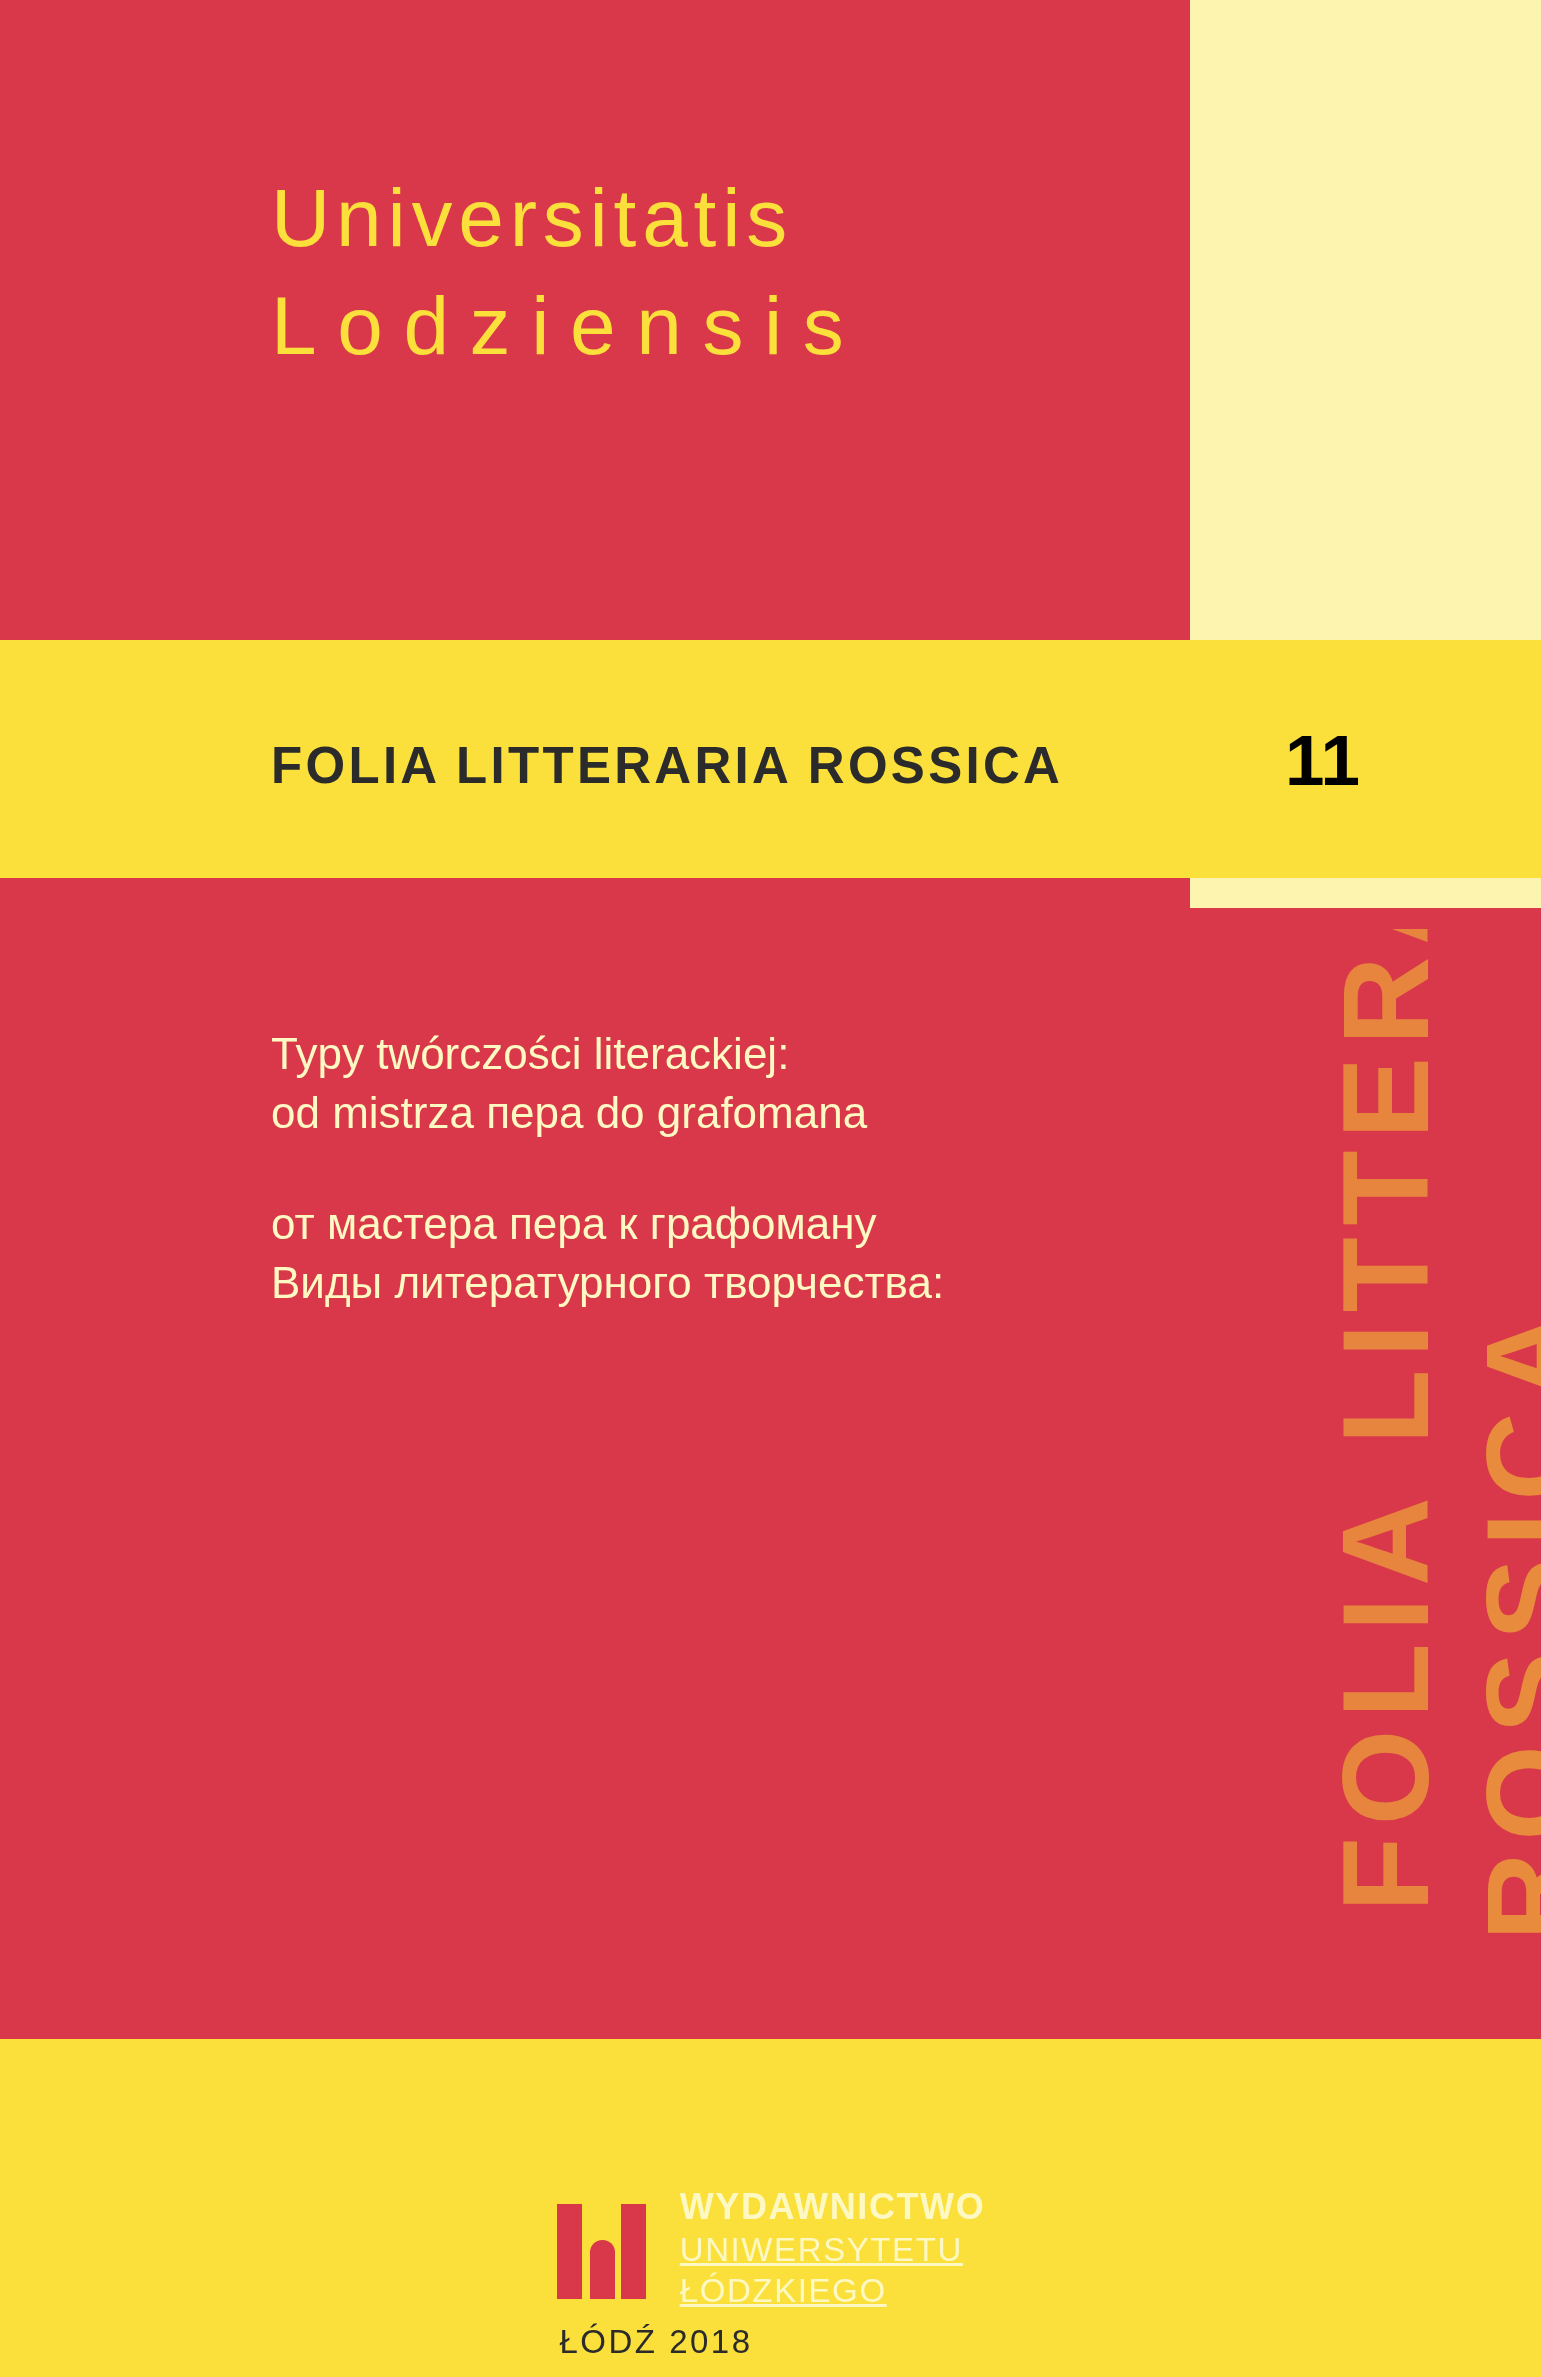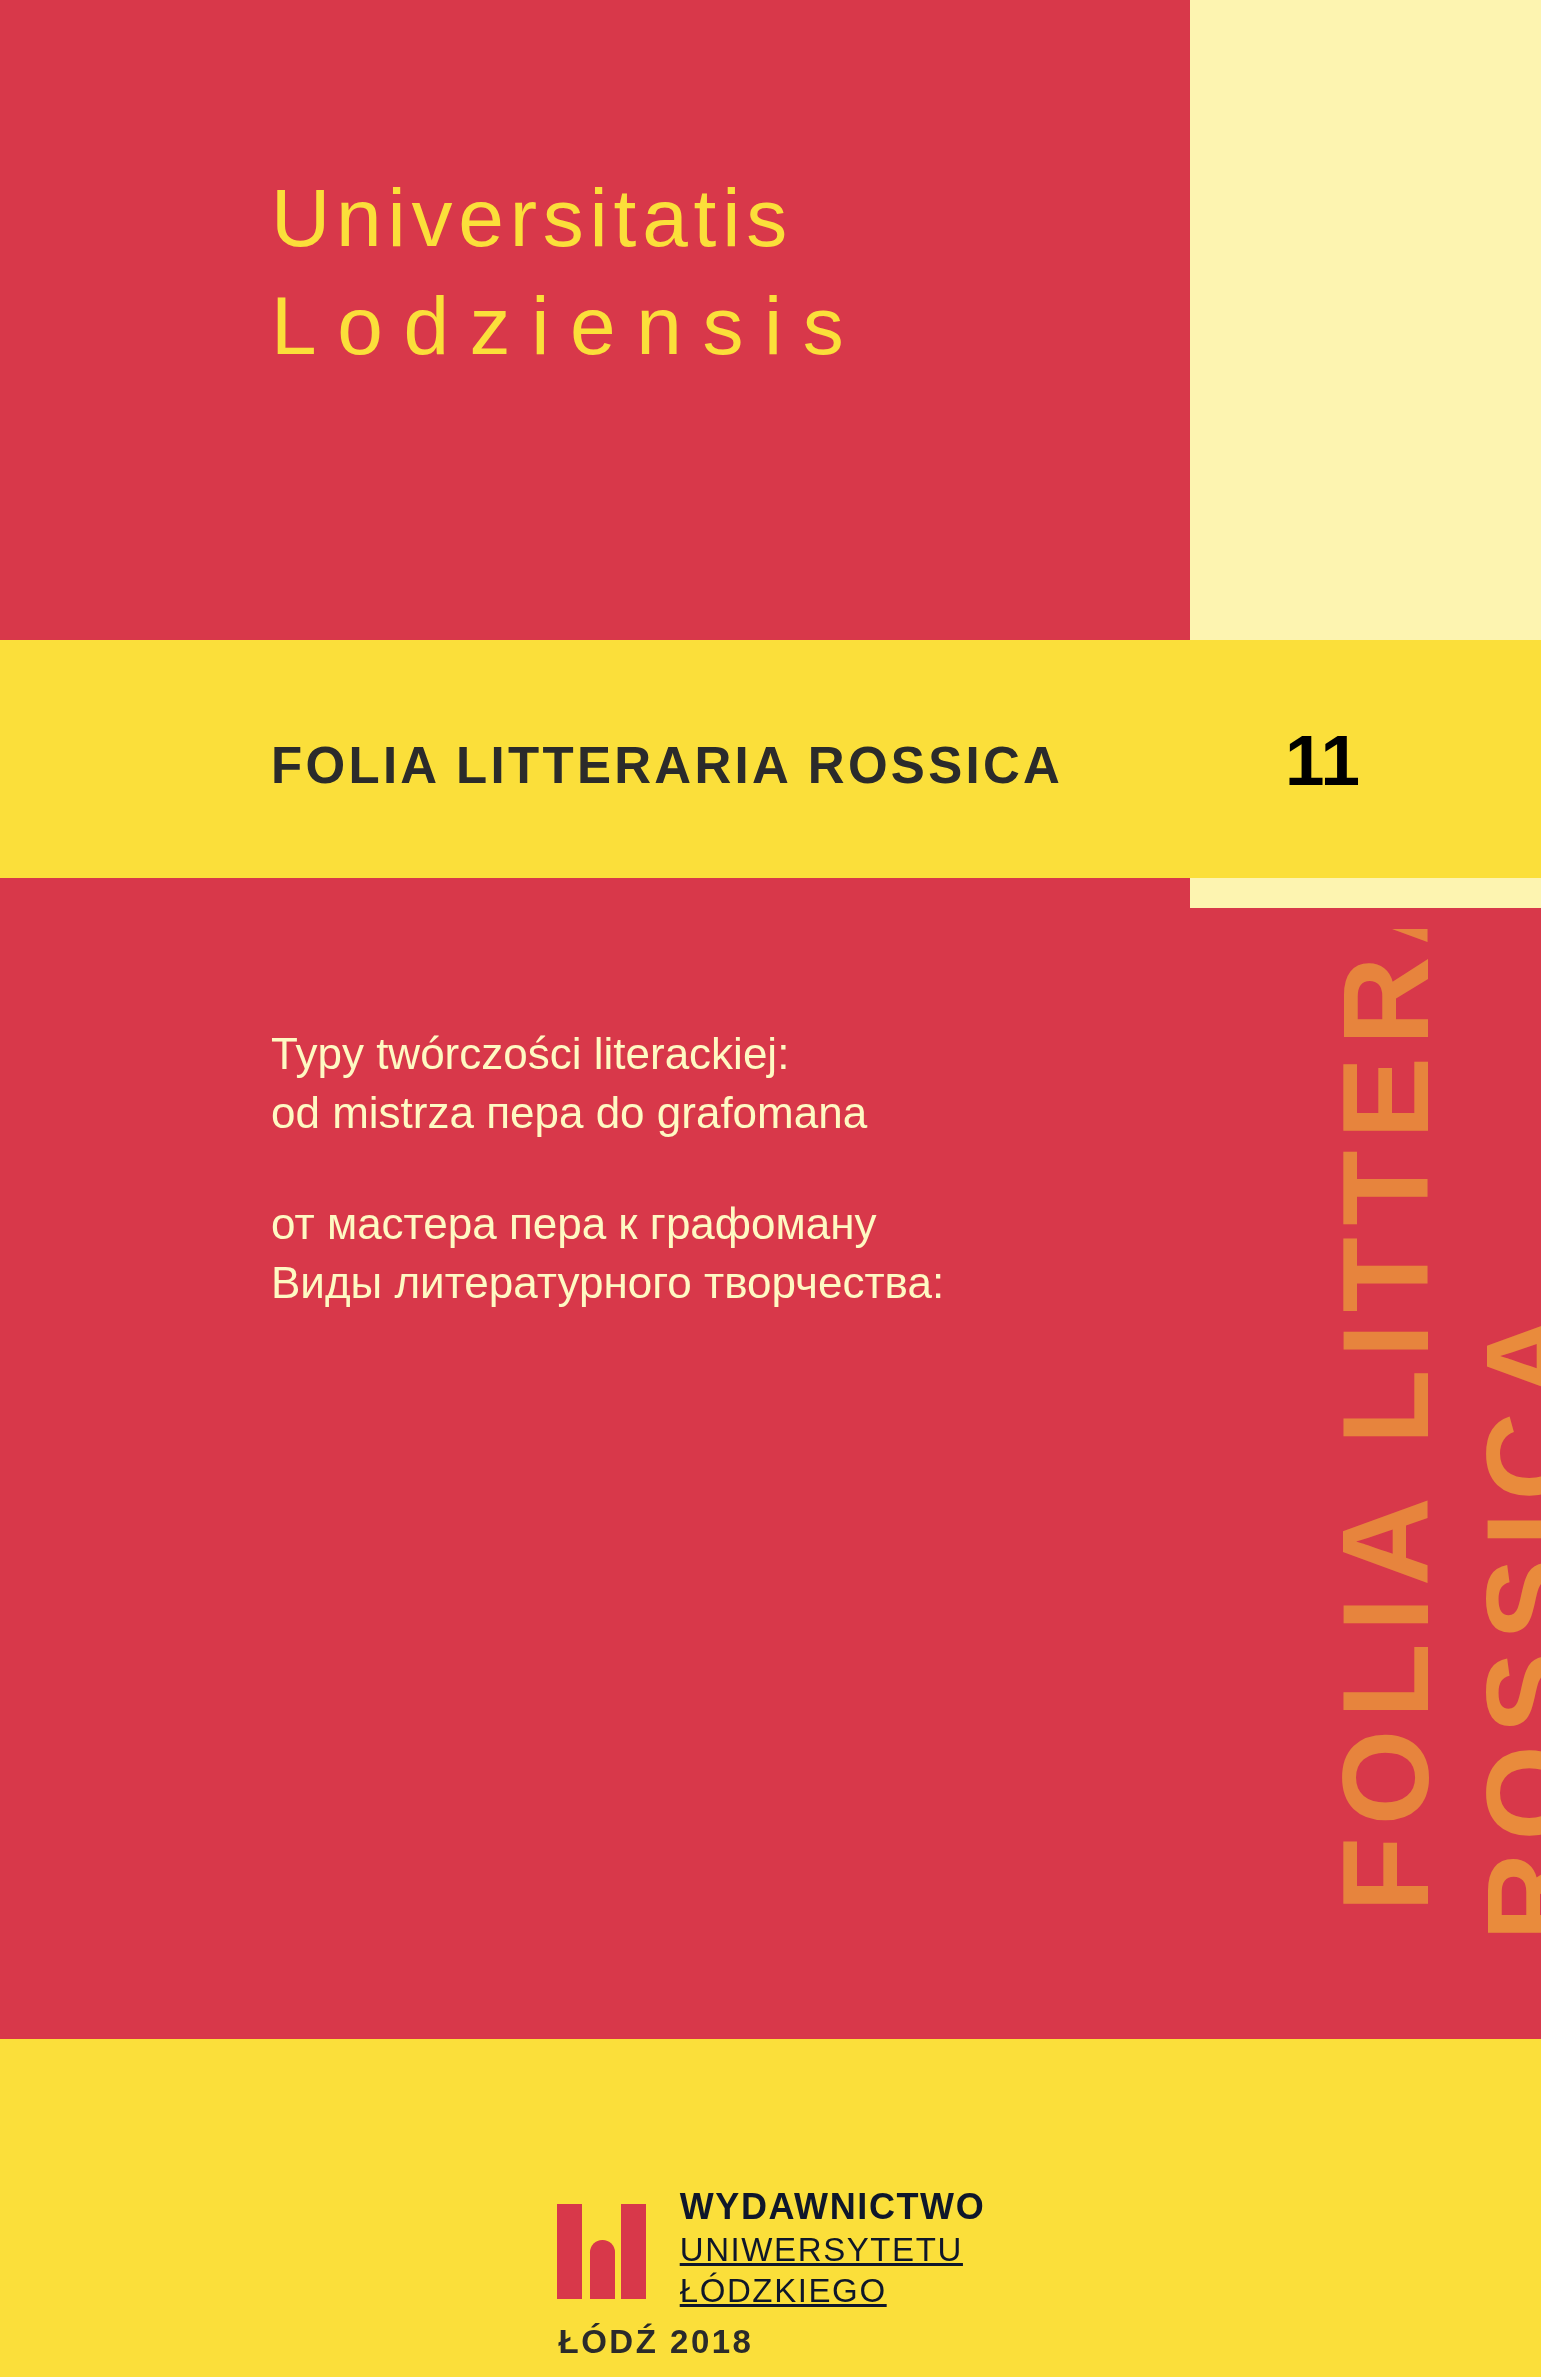--- a/index.html
+++ b/index.html
@@ -188,21 +188,21 @@
   .pub-logo .bar {
     position: absolute;
     bottom: 0;
     width: 25px;
     background: #d8384a;
   }
   .pub-logo .b1 { left: 0; height: 95px; border-radius: 0; }
   .pub-logo .b2 { left: 33px; height: 59px; border-radius: 12.3px 12.3px 0 0; }
   .pub-logo .b3 { left: 64px; height: 95px; }
   .pub-text {
-    color: #0f172a;
+    color: #fef9c3;
     line-height: 1.25;
     margin-left: 9px;
   }
   .pub-text .pl1 {
     font-size: 36px;
     font-weight: bold;
     letter-spacing: 1.6px;
     display: block;
   }
   .pub-text .pl2, .pub-text .pl3 {
@@ -211,21 +211,21 @@
     display: block;
     text-decoration: underline;
   }
   .pub-city {
     position: absolute;
     left: 0;
     bottom: 16.4px;
     width: 1312px;
     text-align: center;
     font-size: 33px;
-    font-weight: bold;
+    font-weight: normal;
     letter-spacing: 2.5px;
     color: #2b2b2b;
   }
 </style>
 </head>
 <body>
 
 <div class="cover">
 
   <div class="pale-band"></div>

